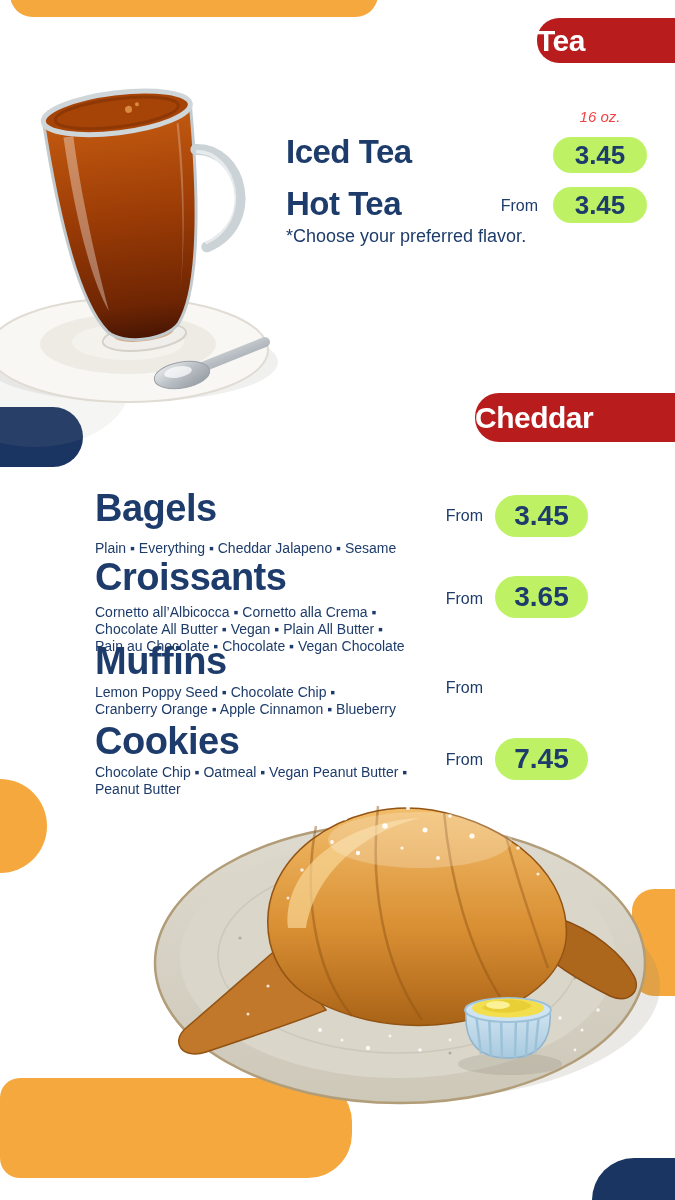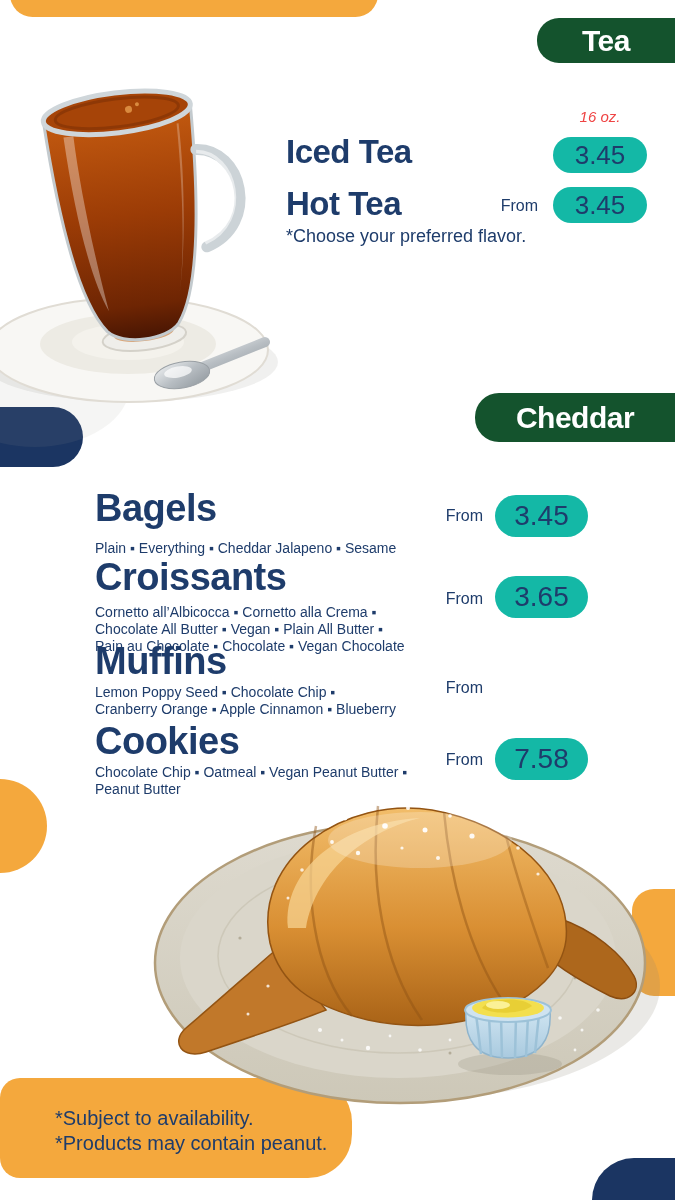--- a/index.html
+++ b/index.html
@@ -8,36 +8,36 @@
   .deco{position:absolute;z-index:1;}
   
   .top-bar{left:10px;top:-28px;width:368px;height:45px;background:#f4a83d;border-radius:24px;}
   .left-pill{left:-32px;top:407px;width:115px;height:60px;background:#1b3562;border-radius:30px;}
   .left-circle{left:-47px;top:779px;width:94px;height:94px;background:#f4a83d;border-radius:50%;}
   .right-orange-block{left:632px;top:889px;width:43px;height:107px;background:#f4a83d;border-radius:22px 0 0 22px;}
   .disclaimer-box{position:absolute;left:0;top:1078px;width:352px;height:100px;background:#f4a83d;
                   border-radius:20px 44px 44px 20px;z-index:1;}
   .bottom-navy-corner{left:592px;top:1158px;width:83px;height:42px;background:#1b3562;border-top-left-radius:60px;}
   
-  .tab{position:absolute;z-index:3;background:#14532d;display:flex;align-items:center;justify-content:center;}
+  .tab{position:absolute;z-index:3;background:#b91c1c;display:flex;align-items:center;}
   .tab-tea{left:537px;top:18px;width:138px;height:45px;border-radius:22px 0 0 22px;}
   .tab-bakery{left:475px;top:393px;width:200px;height:49px;border-radius:24px 0 0 24px;}
   .tab-label{color:#ffffff;font-weight:bold;font-size:30px;letter-spacing:-0.5px;}
   
   .size-header{position:absolute;left:553px;top:108px;width:94px;text-align:center;
                color:#ef4444;font-size:15px;font-weight:500;z-index:3;font-style:italic;}
   .tea-name{position:absolute;left:286px;color:#1e3c6b;font-weight:bold;font-size:33px;letter-spacing:-0.5px;z-index:3;}
   .tea-name-iced{top:133px;}
   .tea-name-hot{top:185px;}
   .tea-note{position:absolute;left:286px;top:226px;color:#1e3c6b;font-size:18px;z-index:3;}
   .from-label{position:absolute;width:60px;text-align:right;color:#1e3c6b;font-size:16px;z-index:3;}
   .from-hot{left:478px;top:197px;}
   
-  .price-badge{position:absolute;background:#14b8a6;display:flex;align-items:center;justify-content:center;
-               color:#1e3c6b;font-weight:normal;z-index:3;}
+  .price-badge{position:absolute;background:#bef264;display:flex;align-items:center;justify-content:center;
+               color:#1e3c6b;font-weight:bold;z-index:3;}
   .badge-sm{left:553px;width:94px;height:36px;border-radius:18px;font-size:26px;}
   .badge-iced{top:137px;}
   .badge-hot{top:187px;}
   .badge-lg{left:495px;width:93px;height:42px;border-radius:21px;font-size:28px;}
   .badge-b1{top:495px;} .badge-b2{top:576px;} .badge-b3{top:666px;} .badge-b4{top:738px;}
   .from-b1{left:423px;top:507px;} .from-b2{left:423px;top:590px;}
   .from-b3{left:423px;top:679px;} .from-b4{left:423px;top:751px;}
   
   .item-name{position:absolute;left:95px;color:#1e3c6b;font-weight:bold;font-size:38px;
              letter-spacing:-0.5px;line-height:1;z-index:3;}
@@ -150,21 +150,21 @@
   <div class="item-name name-b3">Muffins</div>
   <div class="item-flavors flav-b3">Lemon Poppy Seed ▪ Chocolate Chip ▪
 Cranberry Orange ▪ Apple Cinnamon ▪ Blueberry</div>
   <div class="from-label from-b3">From</div>
 
   <div class="item-name name-b4">Cookies</div>
   <div class="item-flavors flav-b4">Chocolate Chip ▪ Oatmeal ▪ Vegan Peanut Butter ▪
 Peanut Butter</div>
   <div class="from-label from-b4">From</div>
   <div class="price-badge badge-lg badge-b4">
-    <span>7.58</span>
+    <span>7.45</span>
   </div>
 
   <svg class="croissant-photo" viewBox="0 0 540 332" width="540" height="332">
     <defs>
       <linearGradient id="plateG" x1="0" y1="0" x2="0" y2="1">
         <stop offset="0" stop-color="#dedacf"></stop>
           <stop offset="1" stop-color="#cdc8b8"></stop>
       </linearGradient>
       <linearGradient id="croiG" x1="0" y1="0" x2="0" y2="1">
         <stop offset="0" stop-color="#f2bd6a"></stop>
@@ -233,17 +233,15 @@
       <ellipse cx="390" cy="286" rx="52" ry="11" fill="#8a8574" opacity="0.22"></ellipse>
       <path d="M346,232 C344,262 356,280 388,280 C420,280 432,262 430,232 Z" fill="url(#butterCupG)" stroke="#8fb4cc" stroke-width="1.5"></path>
       <path d="M356,236 L361,276 M369,238 L371,279 M381,238 L382,280 M396,238 L395,280 M408,238 L406,279 M419,236 L415,275" stroke="#9dc2d8" stroke-width="2.5" fill="none"></path>
       <ellipse cx="388" cy="232" rx="43" ry="12" fill="#cfe3f0" stroke="#9dc2d8" stroke-width="2"></ellipse>
       <ellipse cx="388" cy="230" rx="36" ry="9.5" fill="#f3df4e"></ellipse>
       <path d="M362,230 C368,220 404,218 412,228 C402,236 372,237 362,230 Z" fill="#e7cd33" opacity="0.9"></path>
       <ellipse cx="378" cy="227" rx="12" ry="4" fill="#fdf4a1" opacity="0.9"></ellipse>
     </g>
   </svg>
 
-  <div class="disclaimer-text">*Subject to availability.
-*Products may contain peanut.</div>
   <div class="reference-note">*Reference Image.</div>
 
 </div>
 
 </body></html>

